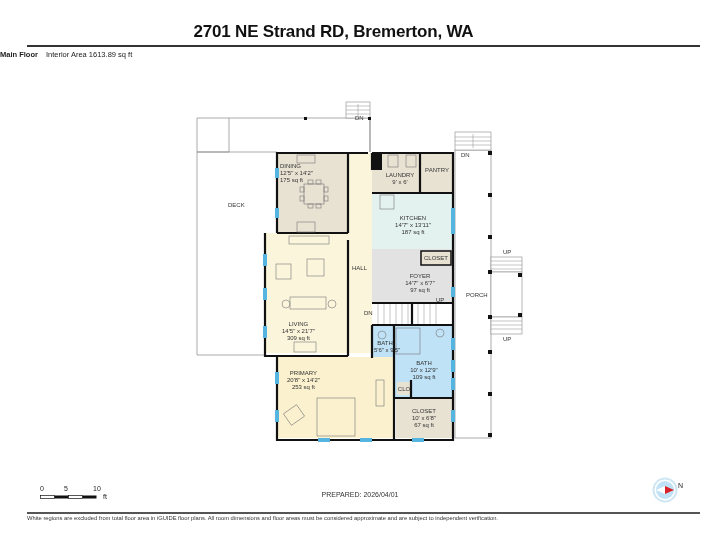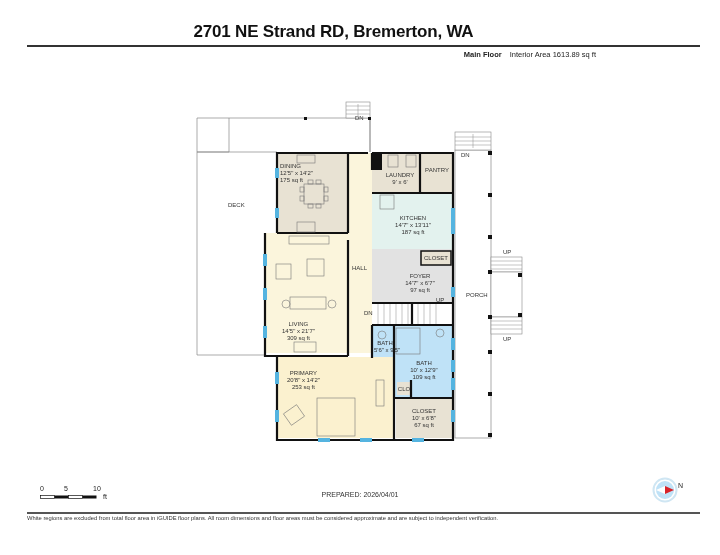--- a/index.html
+++ b/index.html
@@ -1,19 +1,19 @@
 <!DOCTYPE html>
 <html><head>
 <meta charset="utf-8">
 <style>
   html,body{margin:0;padding:0;background:#fff;}
   body{width:720px;height:555px;position:relative;overflow:hidden;font-family:"Liberation Sans",sans-serif;color:#222;}
   .title{position:absolute;left:0;top:22px;width:667px;text-align:center;font-size:17px;font-weight:bold;color:#111;letter-spacing:-0.2px;}
   .rule{position:absolute;left:27px;width:673px;height:2px;background:#333;}
-  .subtitle{position:absolute;top:50px;left:0;width:596px;text-align:right;font-size:7.5px;}
+  .subtitle{position:absolute;top:50px;left:0;width:596px;text-align:left;font-size:7.5px;}
   .subtitle b{font-weight:bold;margin-right:8px;}
   .plan{position:absolute;left:0;top:0;width:720px;height:555px;}
   .lbl{position:absolute;font-size:6px;text-align:center;line-height:7px;color:#333;white-space:nowrap;}
   .scale{position:absolute;left:38px;top:485px;font-size:7px;}
   .prepared{position:absolute;left:0;width:720px;text-align:center;top:491px;font-size:7px;color:#333;}
   .disclaimer{position:absolute;left:27px;top:515px;font-size:5.8px;color:#333;}
   .compass{position:absolute;left:652px;top:477px;}
 </style>
 </head>
 <body>

